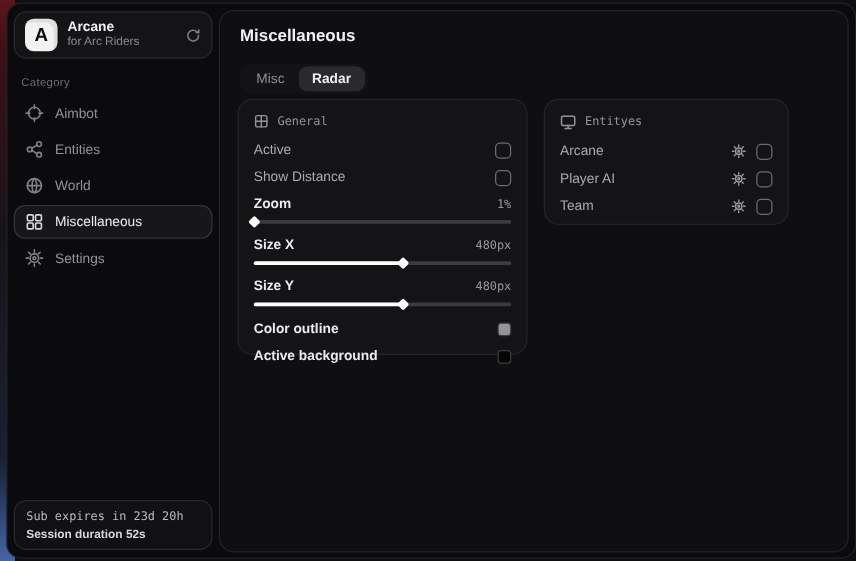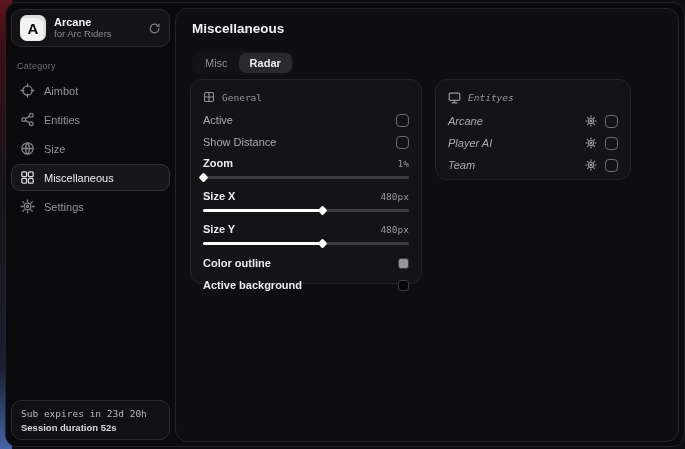--- a/index.html
+++ b/index.html
@@ -45,21 +45,21 @@
     border:1px solid #232328; border-radius:12px; }
   .page-title { position:absolute; left:16px; top:12px; font-size:13.5px; font-weight:bold; color:#f2f2f4; }
   .tabs { position:absolute; left:16px; top:42px; display:flex; align-items:flex-start; background:#131316;
     border-radius:9px; padding:2px; }
   .tab { border:none; background:transparent; color:#8d8d94; font-size:11px; padding:4px 11px;
     border-radius:7px; cursor:pointer; font-family:inherit; }
   .tab.active { background:#2a2a2e; color:#f0f0f2; font-weight:bold; }
 
   .card { position:absolute; background:#141417; border:1px solid #242429; border-radius:12px; padding:9px 12px; }
   .card-general { left:14px; top:70px; width:232px; height:205px; }
-  .card-entities { left:259px; top:70px; width:196px; height:101px;font-style:italic; }
+  .card-entities { left:259px; top:70px; width:196px; height:101px; }
   .card-header { display:flex; align-items:center; gap:7px; color:#94949b;
     font-family:"DejaVu Sans Mono", monospace; font-size:9.5px; margin:2px 0 6px 0; }
 
   .row { display:flex; align-items:center; justify-content:space-between; height:22px; }
   .row-label { font-size:11px; color:#a9a9b0; }
   .row-label.bright { color:#ececef; font-weight:bold; }
   .row-value { font-family:"DejaVu Sans Mono", monospace; font-size:9.5px; color:#97979d; }
   .row-actions { display:flex; align-items:center; gap:8px; }
 
   .checkbox { width:13px; height:13px; border:1.5px solid #6b6b73; border-radius:4px; cursor:pointer; }
@@ -122,21 +122,21 @@
           </span>
           <span class="nav-label">Entities</span>
         </div>
         <div class="nav-item">
           <span class="icon">
             <svg width="15" height="15" viewBox="0 0 16 16" fill="none" stroke="currentColor" stroke-width="1.4" stroke-linecap="round">
               <circle cx="8" cy="8" r="6"></circle>
                 <path d="M2 8h12M8 2c-2.6 2-2.6 10 0 12M8 2c2.6 2 2.6 10 0 12"></path>
             </svg>
           </span>
-          <span class="nav-label">Size</span>
+          <span class="nav-label">World</span>
         </div>
         <div class="nav-item selected">
           <span class="icon">
             <svg width="15" height="15" viewBox="0 0 16 16" fill="none" stroke="currentColor" stroke-width="1.4" stroke-linecap="round">
               <rect x="2" y="2" width="5" height="5" rx="1"></rect>
                 <rect x="9" y="2" width="5" height="5" rx="1"></rect>
               <rect x="2" y="9" width="5" height="5" rx="1"></rect>
                 <rect x="9" y="9" width="5" height="5" rx="1"></rect>
             </svg>
           </span>

